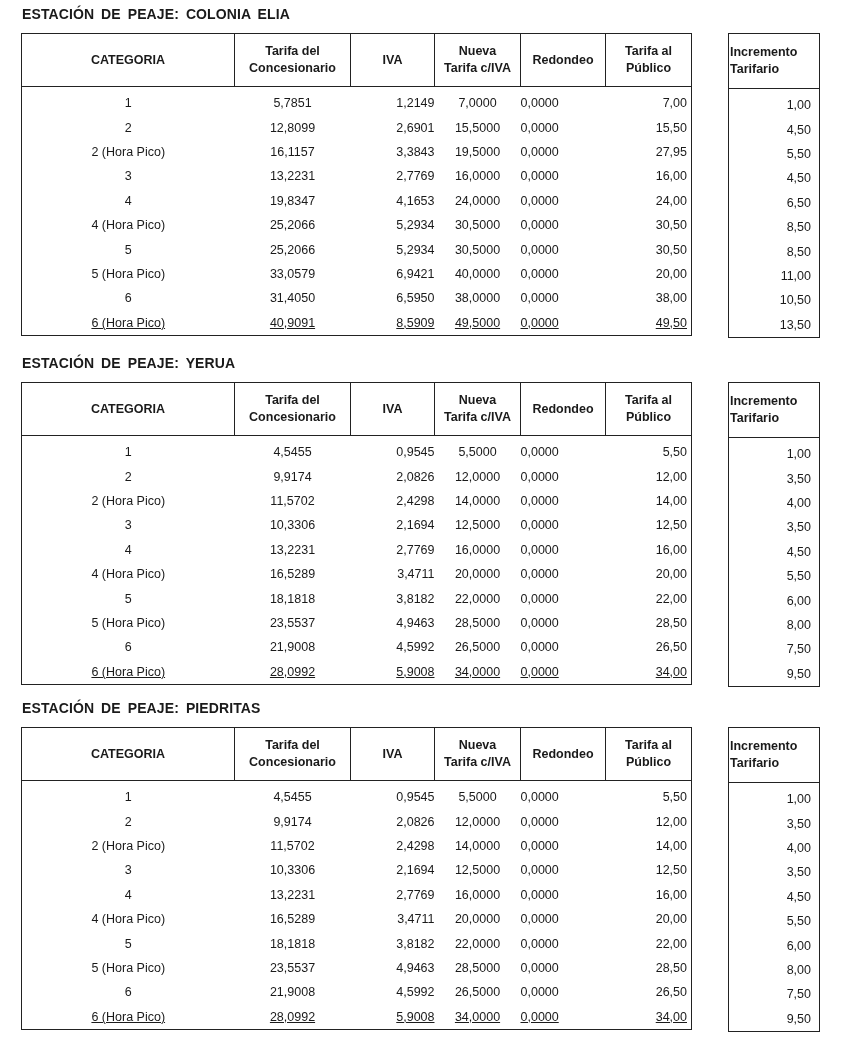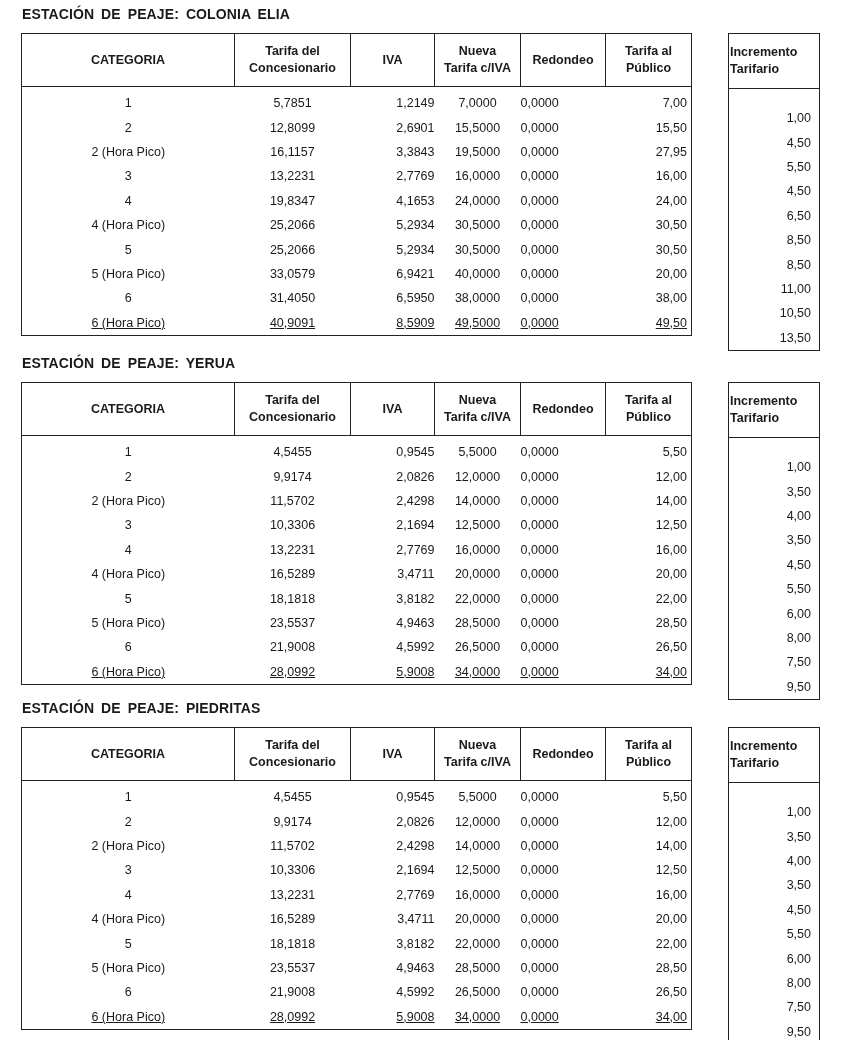--- a/index.html
+++ b/index.html
@@ -32,21 +32,21 @@
   .main-table tbody tr:last-child td span { text-decoration: underline; text-decoration-thickness: 1px; }
   .inc-table {
     position: absolute; left: 728px; top: 27px;
     border-collapse: collapse; border: 1.5px solid #222; font-size: 12.5px;
   }
   .inc-table th {
     border: 1.5px solid #222; font-weight: bold; height: 52px; width: 88px;
     line-height: 17px; text-align: left; vertical-align: middle;
   }
   .inc-table td { height: 24.4px; padding: 0 8px 0 0; text-align: right; vertical-align: middle; }
-  .inc-table tbody tr:first-child td { padding-top: 17px; }
+  .inc-table tbody tr:first-child td { padding-top: 4px; }
   .inc-table tbody tr:last-child td span { text-decoration-thickness: 1px; }
   col.w-cat { width: 213px; }
   col.w-tc { width: 116px; }
   col.w-iva { width: 84px; }
   col.w-nt { width: 86px; }
   col.w-red { width: 85px; }
   col.w-tp { width: 86px; }
 </style>
 </head>
 <body>

